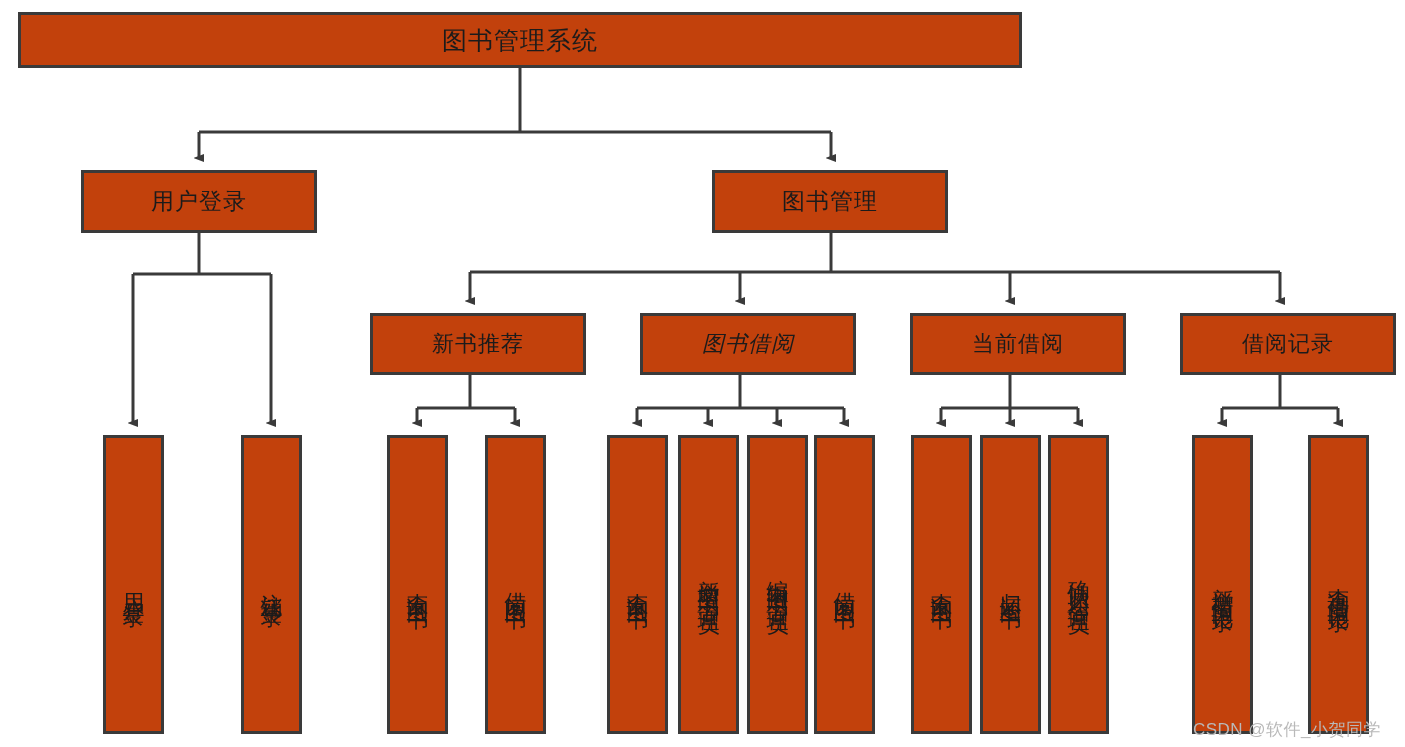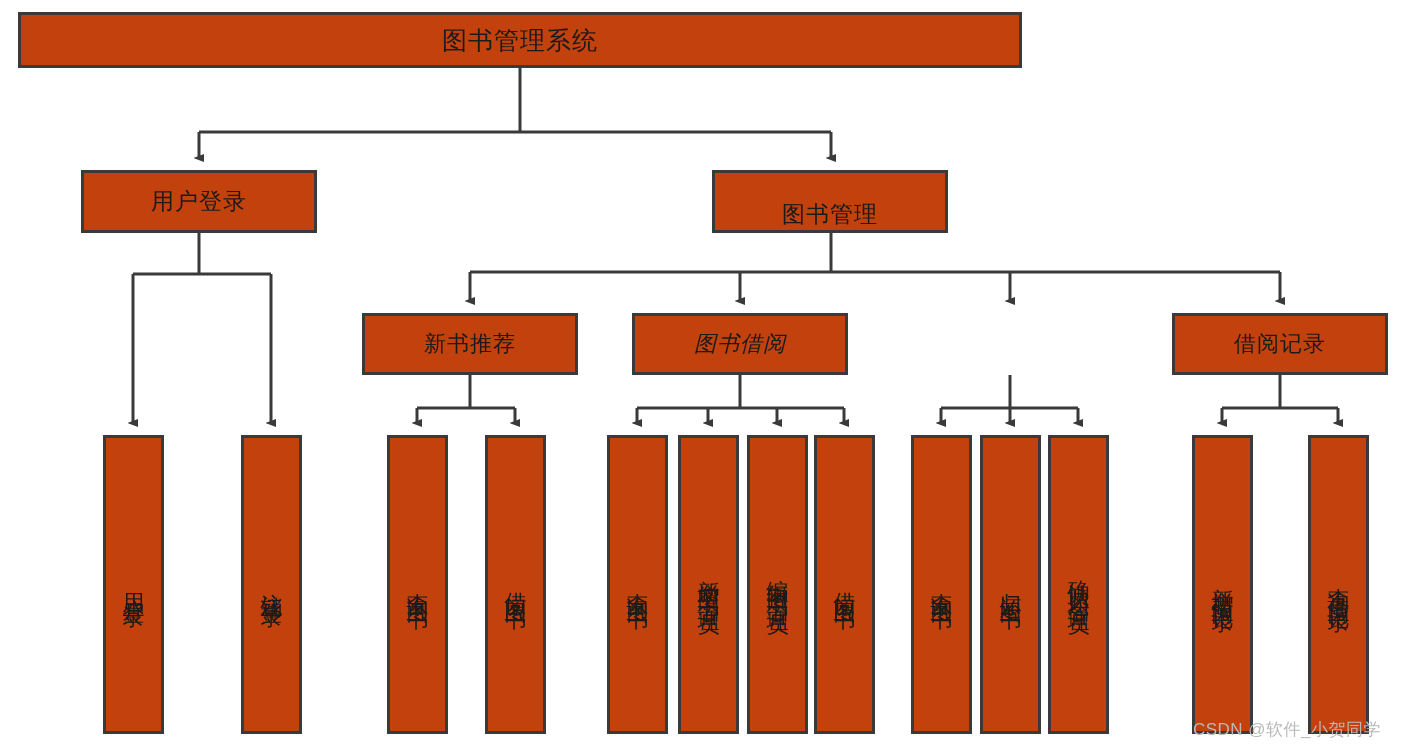--- a/index.html
+++ b/index.html
@@ -41,20 +41,21 @@
     font-size: 25px;
     letter-spacing: 1px;
   }
   .node.level2 {
     font-size: 23px;
     letter-spacing: 1px;
   }
   .node.level3 {
     font-size: 22px;
     letter-spacing: 1px;
+    margin-left: 8px;
   }
   .node.leaf {
     font-size: 22px;
     border-width: 3px;
     padding: 4px 0;
   }
   .node.leaf .vtext {
     writing-mode: vertical-rl;
     text-orientation: upright;
     letter-spacing: 5px;
@@ -127,30 +128,33 @@
     </g>
   </svg>
 
   <div class="node root" style="left:18px; top:12px; width:1004px; height:56px;">
     <span>图书管理系统</span>
   </div>
 
   <div class="node level2" style="left:81px; top:170px; width:236px; height:63px;">
     <span>用户登录</span>
   </div>
-  <div class="node level2" style="left:712px; top:170px; width:236px; height:63px;align-items:flex-end;">
+  <div class="node level2" style="left:712px; top:170px; width:236px; height:63px;">
     <span>图书管理</span>
   </div>
 
   <div class="node level3" style="left:362px; top:313px; width:216px; height:62px;">
     <span>新书推荐</span>
   </div>
   <div class="node level3" style="left:632px; top:313px; width:216px; height:62px;font-style:italic;">
     <span>图书借阅</span>
   </div>
+  <div class="node level3" style="left:902px; top:313px; width:216px; height:62px;">
+    <span>当前借阅</span>
+  </div>
   <div class="node level3" style="left:1172px; top:313px; width:216px; height:62px;">
     <span>借阅记录</span>
   </div>
 
   <div class="node leaf" style="left:103px; top:435px; width:61px; height:299px;">
     <span class="vtext">用户登录</span>
   </div>
   <div class="node leaf" style="left:241px; top:435px; width:61px; height:299px;">
     <span class="vtext">注销登录</span>
   </div>

